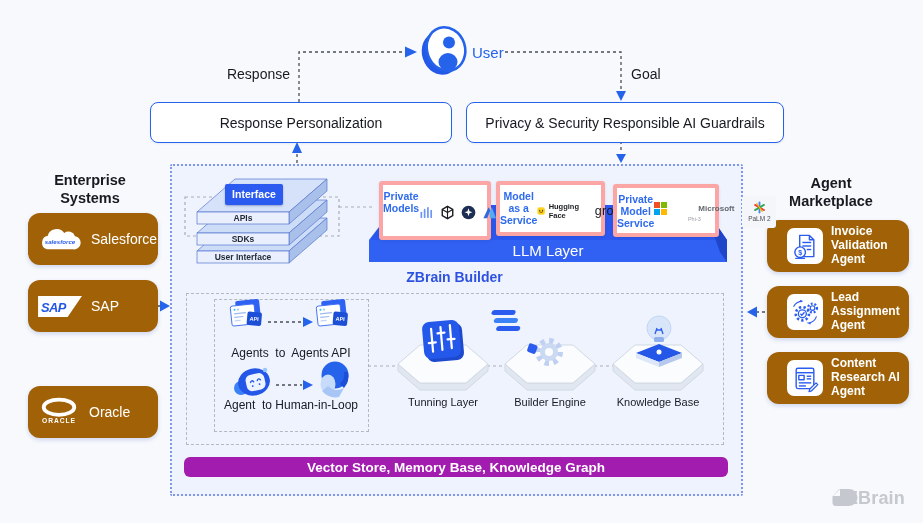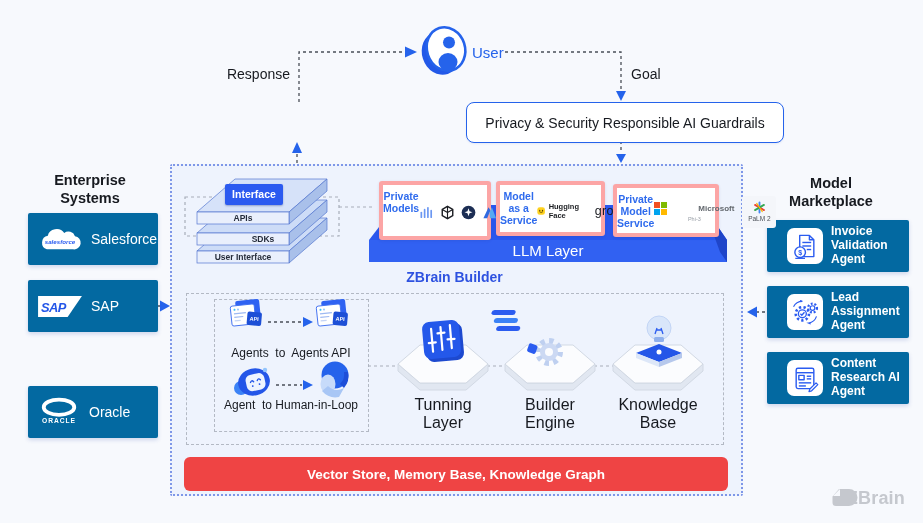--- a/index.html
+++ b/index.html
@@ -6,41 +6,41 @@
   #stage{position:relative;width:923px;height:523px;background:#f7f9fd;overflow:hidden;}
   .abs{position:absolute;}
   
   .zb-container{left:170px;top:164px;width:569px;height:328px;background:#eef3fd;border:2px dotted #7e97e8;border-radius:2px;}
   .inner-dashed{left:186px;top:293px;width:536px;height:150px;border:1.5px dashed #b3b9c4;}
   .agents-dashed{left:214px;top:299px;width:153px;height:131px;border:1.5px dashed #b3b9c4;}
   
   .node-box{background:#fff;border:1.5px solid #2563eb;border-radius:8px;display:flex;align-items:center;justify-content:center;font-size:14px;font-weight:500;color:#171a20;box-shadow:0 1px 2px rgba(30,60,160,.08);}
   
   .col-title{font-size:14.5px;font-weight:700;color:#171a20;text-align:center;line-height:1.25;}
-  .blue-box{background:#0369a1;border-radius:2px;display:flex;align-items:center;color:#fff;box-shadow:0 2px 4px rgba(30,60,160,.18);}
+  .blue-box{background:#a16207;border-radius:12px;display:flex;align-items:center;color:#fff;box-shadow:0 2px 4px rgba(30,60,160,.18);}
   .ent-box{left:28px;width:120px;height:52px;padding-left:10px;gap:9px;}
   .ent-label{font-size:14px;font-weight:500;}
   .mkt-box{left:767px;width:130px;height:52px;padding-left:12px;gap:8px;justify-content:center;}
   .mkt-chip{width:36px;height:36px;background:#fff;border-radius:7px;flex:0 0 auto;display:flex;align-items:center;justify-content:center;}
   .mkt-label{font-size:12px;font-weight:600;line-height:1.14;width:70px;}
   
   .edge-label{font-size:14px;color:#171a20;}
   .user-label{font-size:15px;font-weight:500;color:#2563eb;}
   
   .slab-label{left:197px;width:92px;height:12px;font-size:8.5px;font-weight:700;color:#252c3a;text-align:center;line-height:12px;}
   .iface-badge{left:225px;top:184px;width:58px;height:21px;background:#2b5af0;color:#fff;font-size:10.5px;font-weight:700;text-align:center;line-height:21px;border-radius:2px;box-shadow:0 1px 2px rgba(20,40,120,.35);}
   
   .llm-card{background:#fff;border:4px solid #fca5a5;border-radius:3px;box-shadow:0 1px 3px rgba(30,50,120,.12);display:flex;flex-direction:row;}
   .llm-card-title{font-size:10.5px;line-height:1.15;font-weight:700;color:#2f6bed;text-align:center;margin-top:5px;}
   .llm-icons{display:flex;align-items:center;gap:6px;margin-top:3px;}
   .llm-front-label{left:369px;top:240px;width:358px;height:22px;color:#fff;font-size:15px;font-weight:500;text-align:center;line-height:22px;}
   .builder-title{left:170px;top:269px;width:569px;text-align:center;font-size:14px;font-weight:700;color:#2e52e0;}
   .agent-row-label{font-size:12px;color:#171a20;text-align:center;white-space:pre;}
-  .hex-label{font-size:16px;color:#171a20;text-align:center;}
-  .storage-bar{left:184px;top:457px;width:544px;height:34px;background:#ef4444;border-radius:6px;color:#fff;font-size:13.5px;font-weight:600;display:flex;align-items:center;justify-content:center;}
+  .hex-label{font-size:11px;color:#171a20;text-align:center;}
+  .storage-bar{left:184px;top:457px;width:544px;height:20px;background:#a21caf;border-radius:6px;color:#fff;font-size:13.5px;font-weight:600;display:flex;align-items:center;justify-content:center;}
   
   .hf-row{display:flex;align-items:center;gap:3px;}
   .hf-text{font-size:7.5px;font-weight:800;color:#1c1e22;}
   .groq-text{font-size:12.5px;font-weight:500;color:#15171c;letter-spacing:.3px;margin-left:6px;}
   .ms-block{display:flex;flex-direction:column;align-items:center;}
   .ms-row{display:flex;align-items:center;gap:3px;}
   .ms-grid{display:grid;grid-template-columns:6px 6px;grid-template-rows:6px 6px;gap:1px;}
   .ms-text{font-size:8px;font-weight:600;color:#63686e;padding-left:28px;}
   .ms-sub{font-size:5.5px;color:#9aa0a8;margin-top:1px;}
   .palm-chip{width:34px;height:32px;background:#f4f6fa;border-radius:3px;display:flex;flex-direction:column;align-items:center;justify-content:center;}
@@ -213,20 +213,23 @@
 
     <g>
       <path d="M839,489 h10 a8.5,8.5 0 0 1 0,17 h-13 a3.5,3.5 0 0 1 -3.5,-3.5 v-6 z" fill="#c5c8ce"></path>
       <path d="M833,496 l7,-7 v7 z" fill="#f7f9fd"></path>
     </g>
   </svg>
 
   <div class="abs user-label" style="left:472px;top:44px;">User</div>
   <div class="abs edge-label" style="left:226px;top:66px;width:64px;text-align:right;">Response</div>
   <div class="abs edge-label" style="left:631px;top:66px;">Goal</div>
+  <div class="abs node-box" style="left:150px;top:102px;width:300px;height:39px;">
+    <span>Response Personalization</span>
+  </div>
   <div class="abs node-box" style="left:466px;top:102px;width:316px;height:39px;">
     <span>Privacy &amp; Security Responsible AI Guardrails</span>
   </div>
 
   <div class="abs col-title" style="left:40px;top:171px;width:100px;">Enterprise Systems</div>
   <div class="abs blue-box ent-box" style="top:213px;">
     <svg width="44" height="30" viewBox="0 0 46 32">
       <path d="M9,27 a7.5,7.5 0 0 1 1,-14.5 a9.5,8.5 0 0 1 17.5,-3 a7.5,7.5 0 0 1 11.5,3.5 a7,7 0 0 1 -2,14 z" fill="#ffffff"></path>
       <text x="23" y="21" text-anchor="middle" font-size="6.6" font-style="italic" font-weight="bold" fill="#2b5cf0">salesforce</text>
     </svg>
@@ -240,21 +243,21 @@
     <span class="ent-label">SAP</span>
   </div>
   <div class="abs blue-box ent-box" style="top:346px;margin-top:40px;">
     <svg width="42" height="30" viewBox="0 0 44 30">
       <ellipse cx="22" cy="10" rx="16" ry="8" fill="none" stroke="#ffffff" stroke-width="4"></ellipse>
       <text x="22" y="27" text-anchor="middle" font-size="7" font-weight="bold" fill="#ffffff" letter-spacing="1">ORACLE</text>
     </svg>
     <span class="ent-label">Oracle</span>
   </div>
 
-  <div class="abs col-title" style="left:776px;top:174px;width:110px;">Model Marketplace</div>
+  <div class="abs col-title" style="left:776px;top:174px;width:110px;">Agent Marketplace</div>
   <div class="abs blue-box mkt-box" style="top:220px;">
     <span class="mkt-chip">
       <svg width="30" height="30" viewBox="0 0 34 34">
         <g fill="none" stroke="#2b5cf0" stroke-width="1.6" stroke-linejoin="round">
           <path d="M11,5 h11 l5,5 v19 H11 z"></path>
             <path d="M22,5 v5 h5"></path>
           <line x1="14" y1="13" x2="24" y2="13"></line>
             <line x1="14" y1="17" x2="24" y2="17"></line>
             <line x1="19" y1="21" x2="24" y2="21"></line>
           <circle cx="11.5" cy="24" r="6" fill="#ffffff"></circle>
@@ -293,21 +296,21 @@
             <line x1="10" y1="26" x2="18" y2="26"></line>
           <path d="M22.5,29.5 l7,-7 2,2 -7,7 -3,1 z" fill="#ffffff" stroke-width="1.4"></path>
         </g>
       </svg>
     </span>
     <span class="mkt-label">Content Research AI Agent</span>
   </div>
 
   <div class="abs iface-badge">Interface</div>
   <div class="abs slab-label" style="top:212px;">APIs</div>
-  <div class="abs slab-label" style="top:233px;padding-left:20px;">SDKs</div>
+  <div class="abs slab-label" style="top:233px;">SDKs</div>
   <div class="abs slab-label" style="top:251px;">User Interface</div>
 
   <div class="abs llm-card" style="left:379px;top:181px;width:104px;height:51px;">
     <div class="llm-card-title">Private Models</div>
     <div class="llm-icons">
       <svg width="15" height="15" viewBox="0 0 16 16">
         <g stroke="#6b97f2" stroke-width="1.8" stroke-linecap="round">
           <line x1="2.5" y1="8" x2="2.5" y2="13"></line>
             <line x1="6" y1="5" x2="6" y2="13"></line>
             <line x1="9.5" y1="3" x2="9.5" y2="13"></line>

